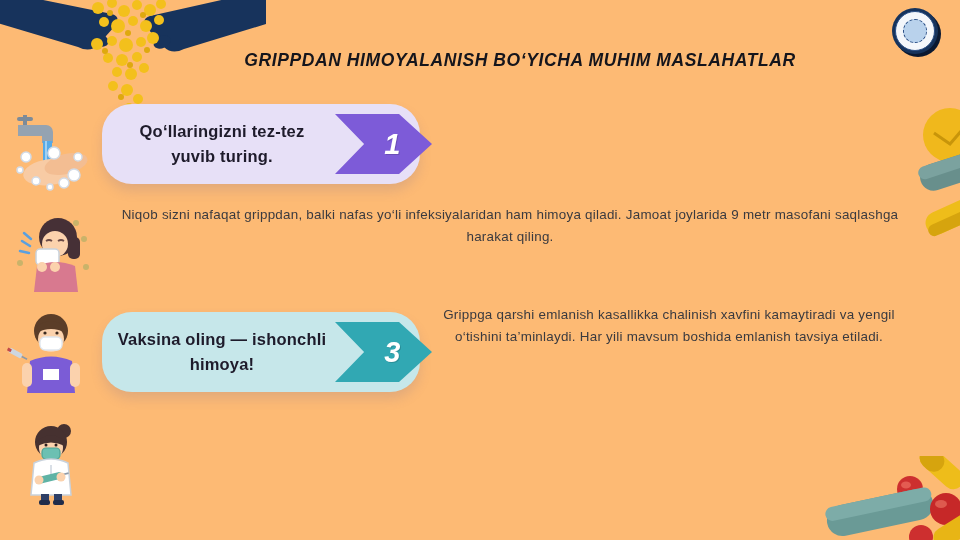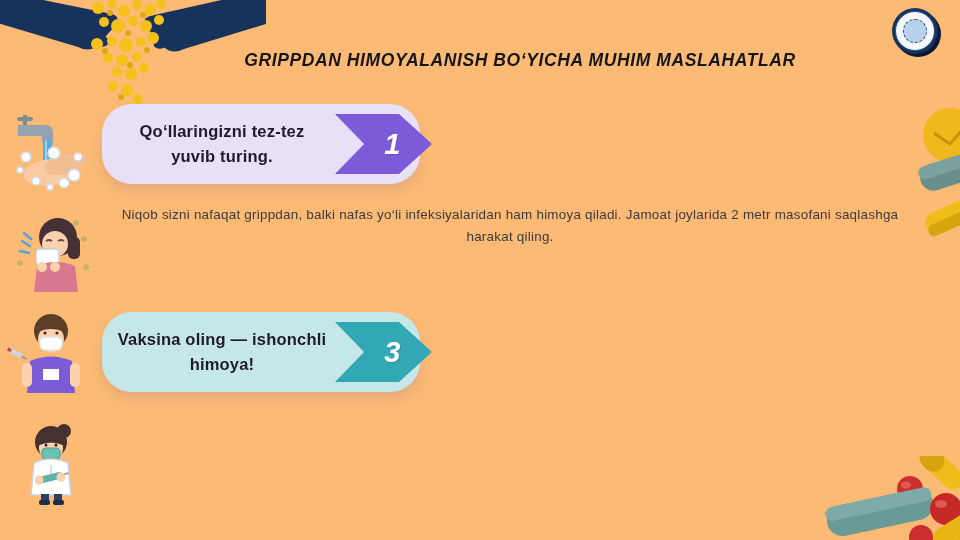--- a/index.html
+++ b/index.html
@@ -189,21 +189,21 @@
           <circle cx="36" cy="58" r="5" fill="#fbd2ad"></circle>
           <circle cx="49" cy="58" r="5" fill="#fbd2ad"></circle>
           <g fill="#c9b36a">
             <circle cx="14" cy="54" r="3"></circle>
               <circle cx="78" cy="30" r="3"></circle>
             <circle cx="80" cy="58" r="3"></circle>
               <circle cx="70" cy="14" r="3"></circle>
           </g>
         </svg>
       </div>
-      <p class="desc">Niqob sizni nafaqat grippdan, balki nafas yo‘li infeksiyalaridan ham himoya qiladi. Jamoat joylarida 2 metr masofani saqlashga harakat qiling.</p>
+      <p class="desc">Niqob sizni nafaqat grippdan, balki nafas yo‘li infeksiyalaridan ham himoya qiladi. Jamoat joylarida 9 metr masofani saqlashga harakat qiling.</p>
     </div>
 
     <div class="row row-3">
       <div class="icon-cell">
         <svg width="90" height="90" viewBox="0 0 90 90">
           <circle cx="45" cy="22" r="17" fill="#5b3d28"></circle>
           <circle cx="45" cy="30" r="13" fill="#fbd2ad"></circle>
           <path d="M30 18 q15 -12 30 0 l0 6 q-15 -8 -30 0 z" fill="#5b3d28"></path>
           <rect x="34" y="28" width="22" height="13" rx="5" fill="#ffffff" stroke="#dfe6ee" stroke-width="1.3"></rect>
           <circle cx="39" cy="24" r="1.6" fill="#3a2a20"></circle>
@@ -218,20 +218,21 @@
             <line x1="16" y1="45.5" x2="22" y2="45.5" stroke="#8d9aa8" stroke-width="1.6"></line>
           </g>
         </svg>
       </div>
       <div class="pill">
         <span class="pill-label">Vaksina oling — ishonchli himoya!</span>
         <div class="badge">
           <span class="num">3</span>
         </div>
       </div>
+      <p class="desc">Grippga qarshi emlanish kasallikka chalinish xavfini kamaytiradi va yengil o‘tishini ta’minlaydi. Har yili mavsum boshida emlanish tavsiya etiladi.</p>
     </div>
 
     <div class="row row-4">
       <div class="icon-cell">
         <svg width="90" height="90" viewBox="0 0 90 90">
           <circle cx="58" cy="14" r="7" fill="#463130"></circle>
           <circle cx="45" cy="25" r="16" fill="#463130"></circle>
           <circle cx="45" cy="31" r="12" fill="#fbd2ad"></circle>
           <path d="M31 24 q14 -11 28 0 l0 5 q-14 -7 -28 0 z" fill="#463130"></path>
           <circle cx="40" cy="28" r="1.5" fill="#2e2020"></circle>

